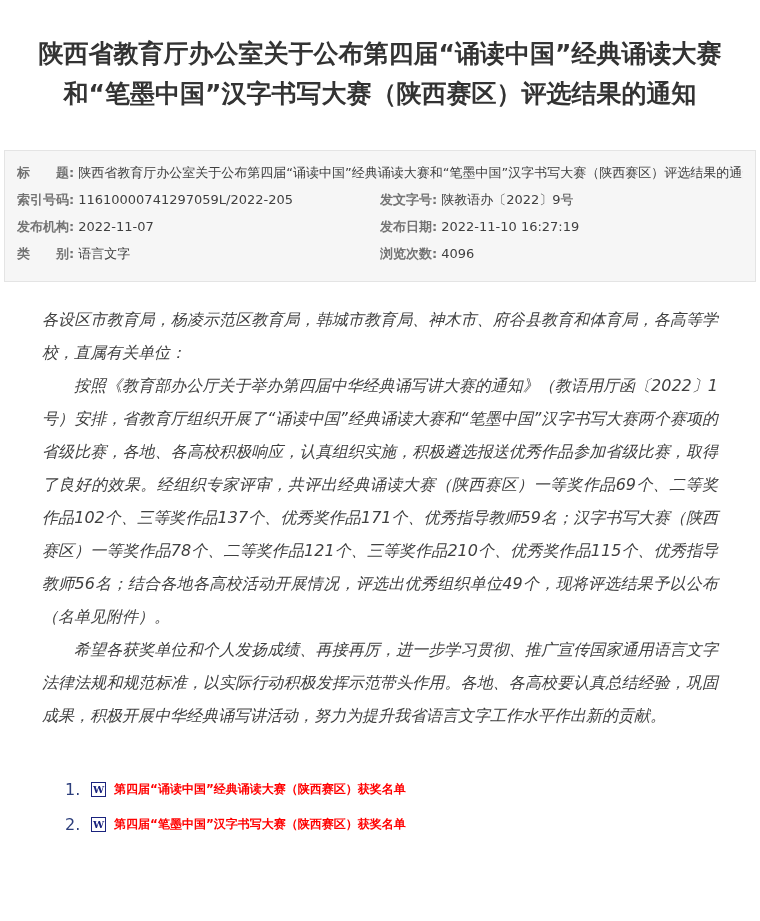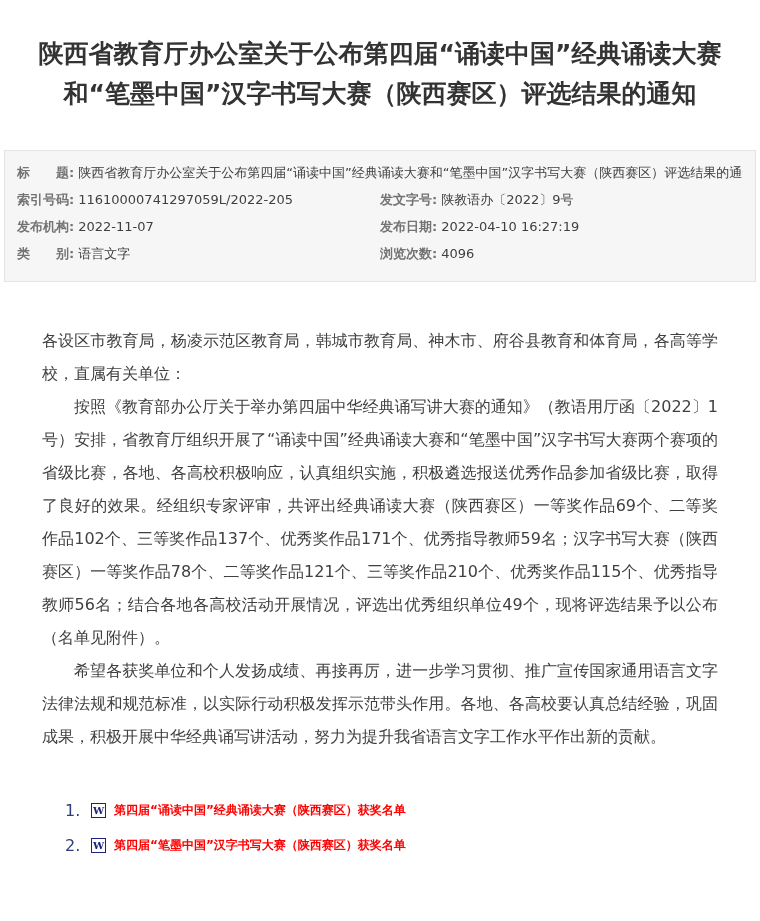--- a/index.html
+++ b/index.html
@@ -34,26 +34,27 @@
     color: #333333;
   }
   .meta-row { display: flex; }
   .meta-cell { flex: 1 1 50%; white-space: nowrap; overflow: hidden; }
   .meta-cell.full { flex: 1 1 100%; }
   .meta-label { font-weight: bold; color: #737373; }
   .meta-value { color: #404040; padding-left: 4px; }
 
   
   .doc-body {
-    margin-top: 42px;
+    margin-top: 21px;
     padding: 0 42px;
     font-size: 16px;
     line-height: 33px;
     color: #404040;
     text-align: justify;
+    font-style: italic;
   }
   .doc-body p.indent { text-indent: 2em; }
 
   
   .attachments {
     margin-top: 40px;
     padding: 0 42px 0 65px;
     font-size: 16px;
     color: #404040;
   }
@@ -113,21 +114,21 @@
       </div>
       <div class="meta-cell">
         <span class="meta-label">发文字号:</span><span class="meta-value">陕教语办〔2022〕9号</span>
       </div>
     </div>
     <div class="meta-row">
       <div class="meta-cell">
         <span class="meta-label">发布机构:</span><span class="meta-value">2022-11-07</span>
       </div>
       <div class="meta-cell">
-        <span class="meta-label">发布日期:</span><span class="meta-value">2022-04-10 16:27:19</span>
+        <span class="meta-label">发布日期:</span><span class="meta-value">2022-11-10 16:27:19</span>
       </div>
     </div>
     <div class="meta-row">
       <div class="meta-cell">
         <span class="meta-label">类　　别:</span><span class="meta-value">语言文字</span>
       </div>
       <div class="meta-cell">
         <span class="meta-label">浏览次数:</span><span class="meta-value">4096</span>
       </div>
     </div>

